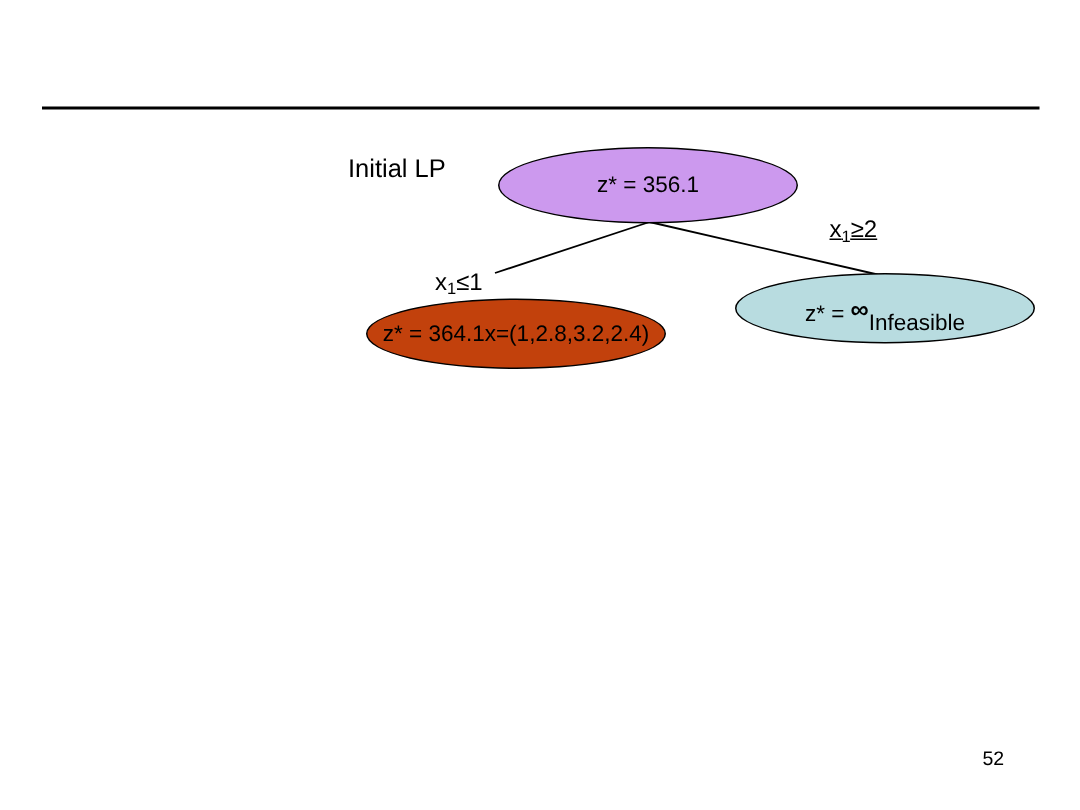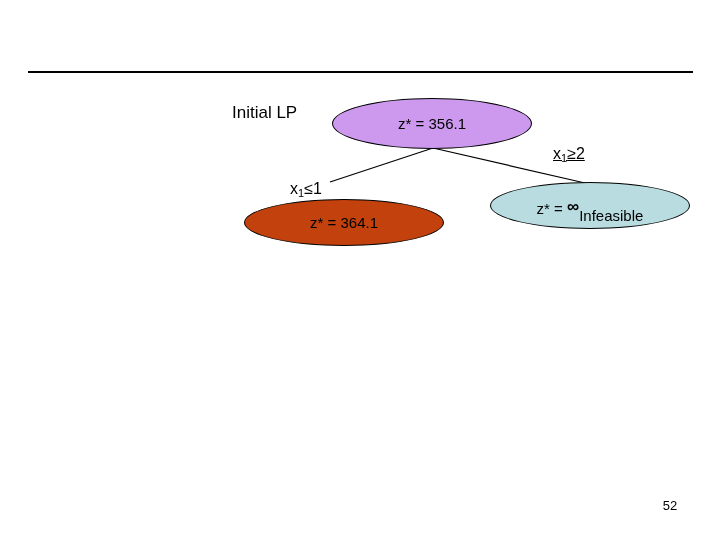--- a/index.html
+++ b/index.html
@@ -135,21 +135,20 @@
     font-size: 11px;
     vertical-align: -3px;
   }
 
   
   #page-number {
     position: absolute;
     left: 655px;
     top: 498px;
     width: 30px;
-    text-align: center;
     font-size: 13px;
     line-height: 16px;
     color: #000000;
   }
 </style>
 </head>
 <body>
 
 <div id="slide">
 
@@ -159,20 +158,21 @@
     <line x1="433" y1="148" x2="330" y2="182" stroke="#000000" stroke-width="1.2"></line>
     <line x1="433" y1="148" x2="585" y2="183" stroke="#000000" stroke-width="1.2"></line>
   </svg>
 
   <div class="node" id="node-root">
     <span class="line1">z* = 356.1</span>
   </div>
 
   <div class="node" id="node-left">
     <span class="line1">z* = 364.1</span>
+    <span class="line2">x=(1,2.8,3.2,2.4)</span>
   </div>
 
   <div class="node" id="node-right">
     <span class="line1">
       <span>z* = </span><span class="inf-symbol">∞</span>
     </span>
     <span class="line2">Infeasible</span>
   </div>
 
   <div class="free-label" id="label-initial-lp">Initial LP</div>

